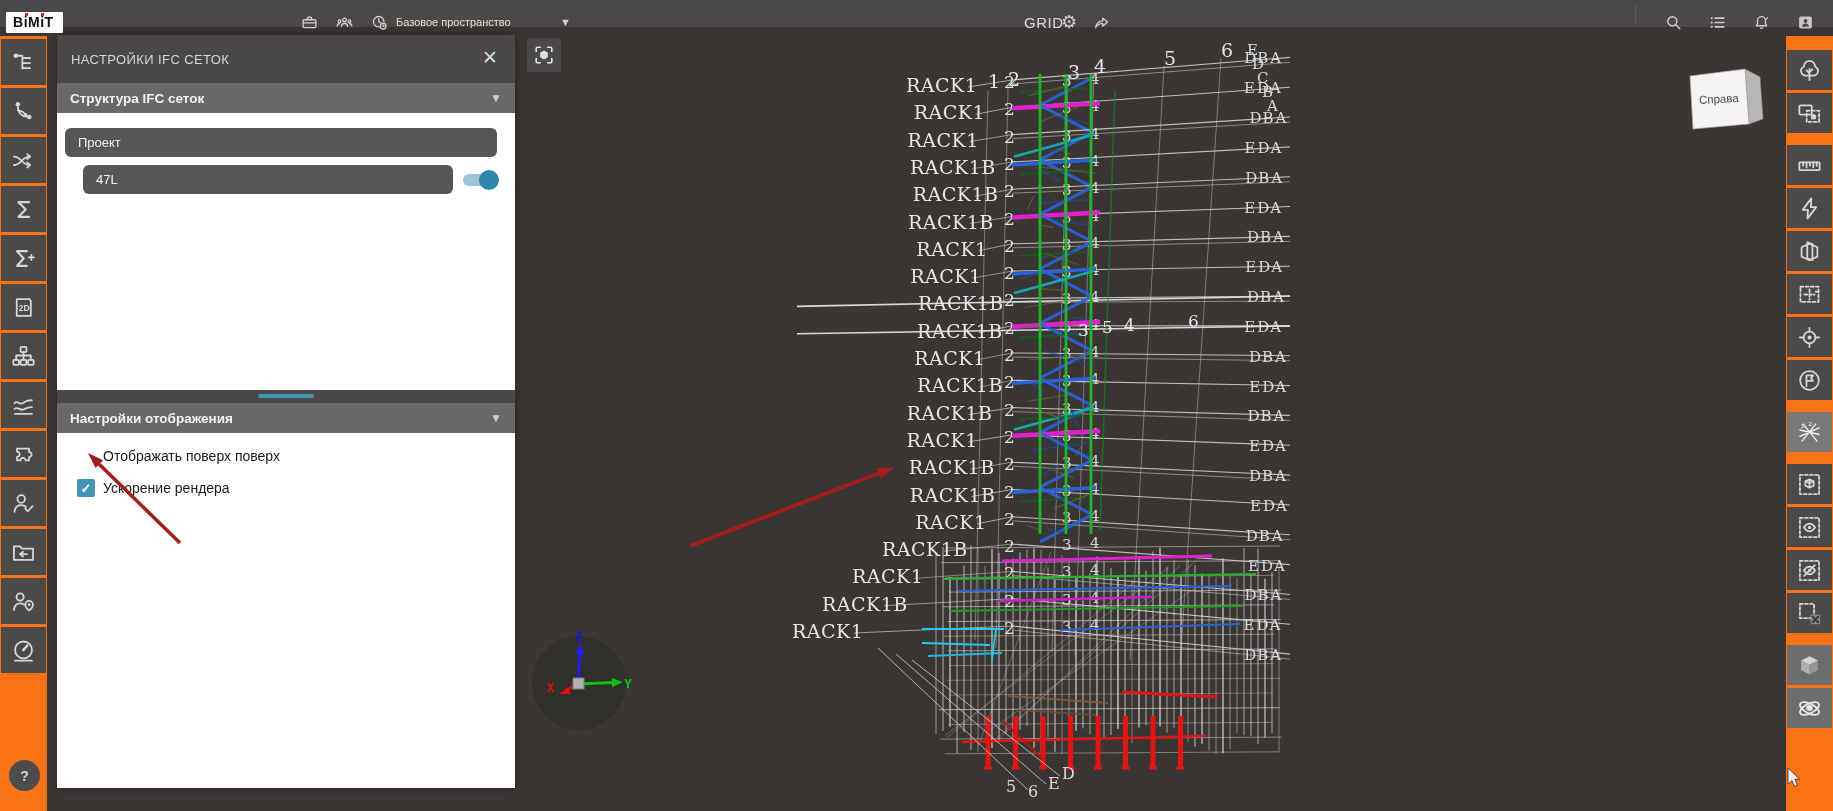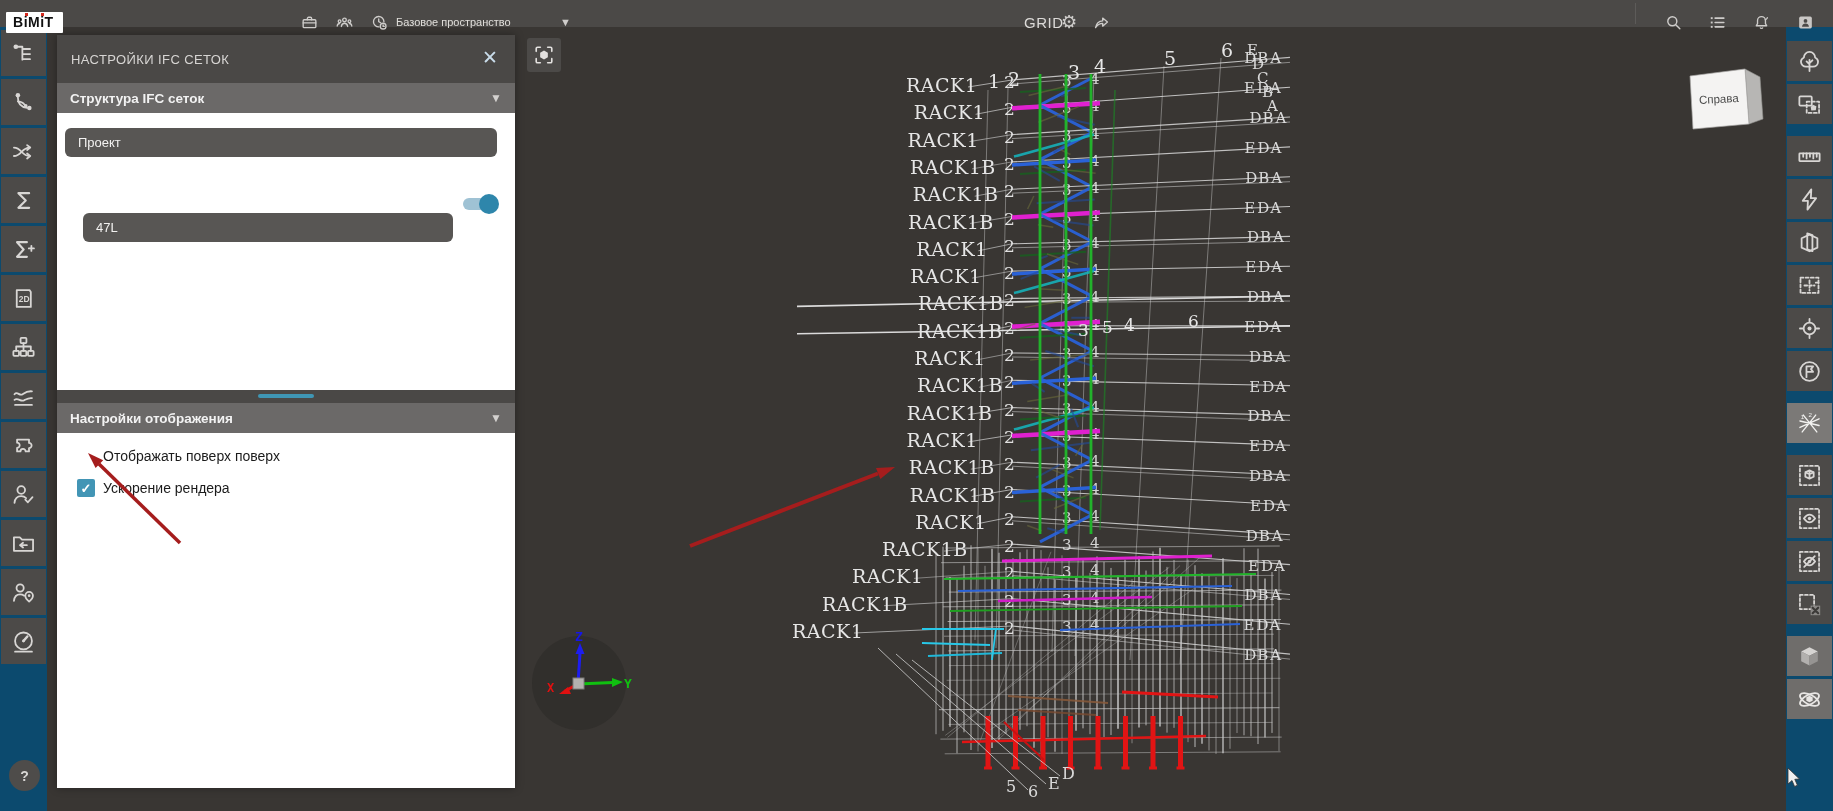--- a/index.html
+++ b/index.html
@@ -12,21 +12,21 @@
         padding:2px 9px 3px 7px;border-radius:1px;line-height:16px;position:relative;}
   .logo .idot{position:relative;}
   .logo .idot::after{content:"";position:absolute;left:1px;top:-1px;width:3px;height:3px;background:#d42a1e;}
   .tbtxt{font-size:11px;color:#e0deda;white-space:nowrap;}
   .caret{font-size:11px;color:#cfcdcb;}
   .tbicon{width:22px;height:22px;display:flex;align-items:center;justify-content:center;color:#cecccA;}
   .tbicon svg{width:19px;height:19px;}
   .tbdivider{position:absolute;top:3px;height:21px;width:1px;background:#5d5b59;}
   .gridtitle{font-size:15px;color:#dcdad8;letter-spacing:.5px;}
   
-  .rail{position:absolute;top:27px;bottom:0;width:47px;background:#0c4a6e;z-index:35;}
+  .rail{position:absolute;top:36px;bottom:0;width:47px;background:#f97316;z-index:35;}
   .rail-left{left:0;}
   .rail-right{right:0;}
   .rail-btn{width:45px;height:46px;margin:0 1px 3px 1px;background:#4c4a48;display:flex;
             align-items:center;justify-content:center;color:#d8d6d4;cursor:pointer;}
   .rail-right .rail-btn{height:40px;margin-bottom:3px;}
   .rail-btn svg{width:27px;height:27px;stroke:currentColor;fill:none;stroke-width:1.6;
                 stroke-linecap:round;stroke-linejoin:round;}
   .rail-btn.active{background:#7b7977;color:#f2f2f0;}
   .rail-btn.light{background:#6f6d6b;color:#e8e6e4;}
   .rail-gap{height:9px;}
@@ -44,21 +44,21 @@
   .section-hd{height:30px;background:#6b6968;display:flex;align-items:center;padding:0 13px;
               color:#f2f2f2;font-weight:bold;font-size:13.5px;cursor:pointer;}
   .section-hd .chev{margin-left:auto;color:#d3d1cf;font-size:12px;}
   .panel-white{background:#fff;overflow:hidden;position:relative;}
   .pw1{height:277px;}
   .pw2{flex:1;}
   .divider{height:13px;background:#4a4846;position:relative;}
   .divider .grip{position:absolute;left:50%;top:4px;width:56px;height:4px;margin-left:-28px;
                  border-radius:2px;background:#3f96b4;}
   .tree-item{height:29px;background:#585654;border-radius:6px;display:flex;align-items:center;
-             padding:0 13px;color:#f2f1f0;font-size:13px;cursor:pointer;margin-top:48px;}
+             padding:0 13px;color:#f2f1f0;font-size:13px;cursor:pointer;}
   .ti-project{margin:15px 18px 0 8px;}
   .ti-row{display:flex;align-items:center;margin:8px 18px 0 26px;}
   .ti-grid{flex:1;margin-right:10px;}
   .toggle{width:34px;height:12px;border-radius:6px;background:#9fc2d4;position:relative;flex:0 0 auto;cursor:pointer;}
   .toggle .knob{position:absolute;right:-2px;top:-4px;width:20px;height:20px;border-radius:50%;
                 background:#2e86ab;}
   .opt-row{display:flex;align-items:center;margin:14px 0 0 20px;color:#1b1b1b;font-size:14px;}
   .opt-box{width:18px;height:18px;border-radius:2px;margin-right:8px;flex:0 0 auto;
            display:flex;align-items:center;justify-content:center;cursor:pointer;}
   .opt-box.hidden-box{visibility:hidden;}

